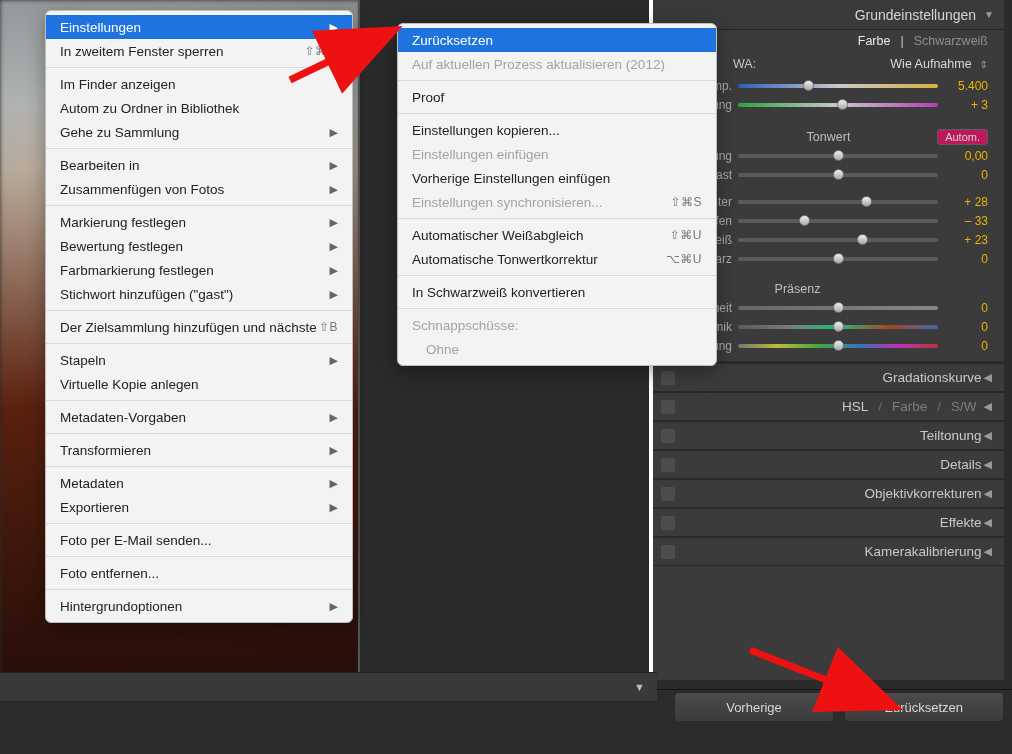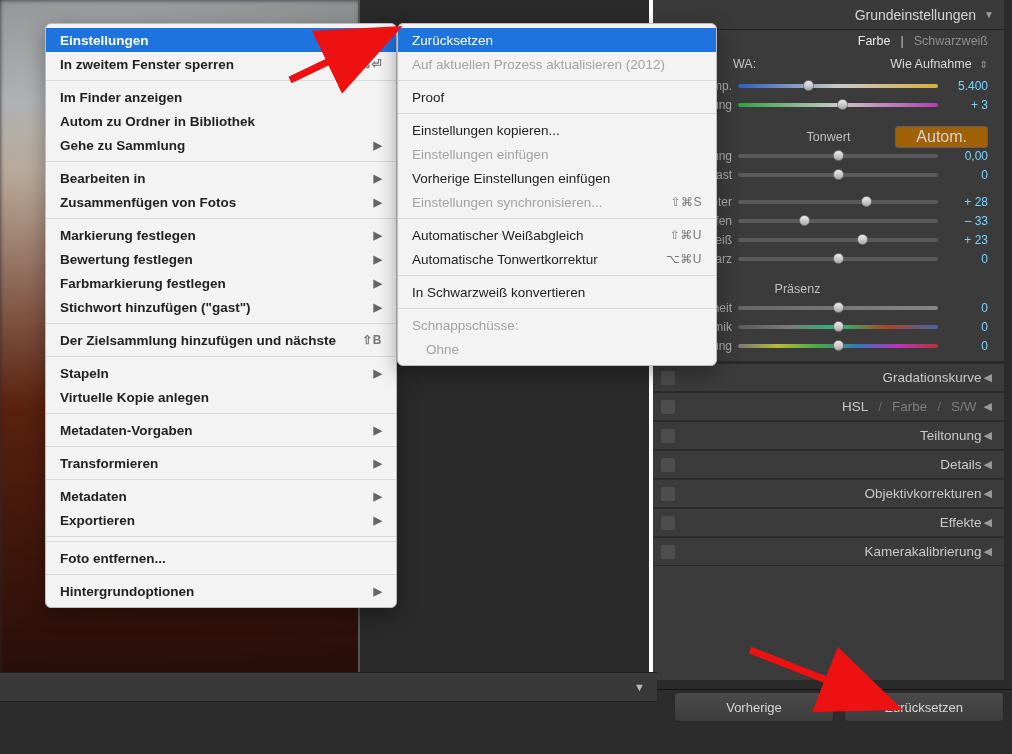--- a/index.html
+++ b/index.html
@@ -16,21 +16,21 @@
   
   .mid-gap { position:absolute; left:360px; top:0; width:295px; height:680px; background:#2a2a2a; }
   
   
   .menu {
     position:absolute; background:#f3f3f3; border:1px solid #bdbdbd; border-radius:6px;
     box-shadow: 0 6px 20px rgba(0,0,0,0.35);
     font-size: 13.5px; color:#222;
     padding: 4px 0;
   }
-  .menu1 { left: 45px; top: 23px; width: 352px; font-weight: bold; }
+  .menu1 { left: 45px; top: 10px; width: 308px; }
   .menu .item { display:flex; align-items:center; justify-content:space-between; padding: 4px 14px; height: 24px; }
   .menu .item.highlight { background:#1f73de; color:#fff; }
   .menu .sep { height:1px; background:#d9d9d9; margin:4px 0; }
   .menu .arrow { font-size:11px; color:#666; }
   .menu .item.highlight .arrow { color:#fff; }
   .menu .sc { color:#777; font-size:12px; letter-spacing:0.5px;}
   .menu .disabled { color:#a3a3a3; }
   
   .menu2 { left: 397px; top: 23px; width: 320px; }
   
@@ -41,31 +41,31 @@
     border-bottom:1px solid #222; background:#3a3a3a; color:#d5d5d5; font-size:14px;}
   .panel-header .tri { font-size:10px; color:#9b9b9b;}
   
   .wb-row { display:flex; justify-content:space-between; align-items:center; padding:5px 16px 5px 80px; }
   .wb-row .sel { color:#d9d9d9; }
   
   .slider-row { display:flex; align-items:center; padding:3px 16px 3px 24px; gap:6px; height:19px;}
   .slider-row .lbl { width:55px; text-align:right; color:#a9a9a9; font-size:12px;}
   .slider-row .track { flex:1; height:4px; border-radius:2px; position:relative; }
   .slider-row .knob { position:absolute; top:-4px; width:11px; height:11px; background:linear-gradient(#eee,#aaa); border-radius:50%; border:1px solid #777;}
-  .slider-row .val { width:44px; text-align:right; color:#7dd3fc; font-variant-numeric: tabular-nums; font-size:12px;}
+  .slider-row .val { width:44px; text-align:right; color:#eab308; font-variant-numeric: tabular-nums; font-size:12px;}
   
   .track.temp { background:linear-gradient(to right,#2b5fbf,#c9c9c9,#d6b042);}
   .track.tint { background:linear-gradient(to right,#2fa33e,#c9c9c9,#b23fb2);}
   .track.gray { background:#5a5a5a;}
   .track.clh  { background:linear-gradient(to right,#666,#888);}
   .track.dyn  { background:linear-gradient(to right,#5a5a5a,#7a7a7a,#2b7,#a42,#46a);}
   .track.sat  { background:linear-gradient(to right,#777,#bb3,#4a4,#37b,#b3b,#b33);}
   
   .section-title { display:flex; justify-content:flex-end; align-items:center; gap:10px; padding:6px 16px 2px; color:#bfbfbf;}
-  .autom { position:absolute; right:16px; background:#a16207; border:1px solid #5e5e5e; border-radius:3px; padding:1px 20px; font-size:16px; color:#d3d3d3;}
+  .autom { position:absolute; right:16px; background:#be185d; border:1px solid #5e5e5e; border-radius:3px; padding:1px 7px; font-size:11px; color:#d3d3d3;}
   .section-title .mid { flex:1; text-align:center; }
   
   .spacer { height:8px; }
   
   .collapse-row {
     display:flex; justify-content:flex-end; align-items:center; gap:2px;
     height:29px; padding:0 12px; background:#3b3b3b; border-top:1px solid #2a2a2a; border-bottom:1px solid #2a2a2a;
     color:#c9c9c9; font-size:13.5px;
   }
   .collapse-row .handle { position:absolute; left:8px; width:14px; height:14px; background:#4d4d4d; border-radius:2px;}
@@ -342,20 +342,24 @@
     <div class="sep"></div>
     <div class="item">
       <span>Metadaten</span>
       <span class="arrow">▶</span>
     </div>
     <div class="item">
       <span>Exportieren</span>
       <span class="arrow">▶</span>
     </div>
     <div class="sep"></div>
+    <div class="item">
+      <span>Foto per E-Mail senden...</span>
+      <span></span>
+    </div>
     <div class="sep"></div>
     <div class="item">
       <span>Foto entfernen...</span>
       <span></span>
     </div>
     <div class="sep"></div>
     <div class="item">
       <span>Hintergrundoptionen</span>
       <span class="arrow">▶</span>
     </div>

